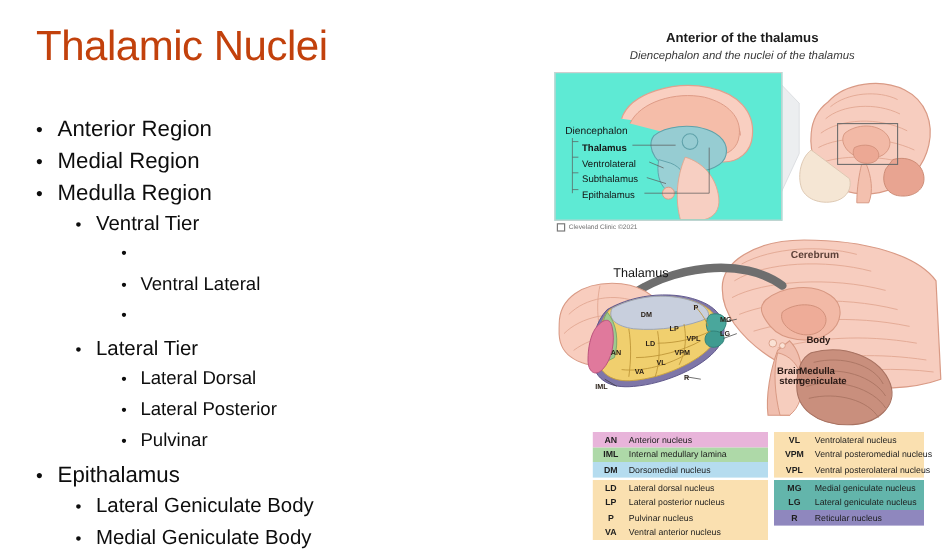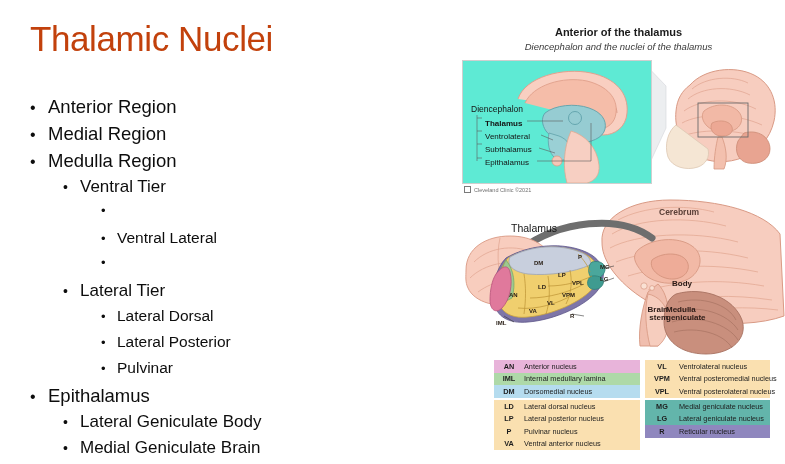--- a/index.html
+++ b/index.html
@@ -223,21 +223,21 @@
     <div class="bullet-row lvl1">
       <span class="bullet-dot">•</span>
       <span class="bullet-text">Epithalamus</span>
     </div>
     <div class="bullet-row lvl2">
       <span class="bullet-dot">•</span>
       <span class="bullet-text">Lateral Geniculate Body</span>
     </div>
     <div class="bullet-row lvl2">
       <span class="bullet-dot">•</span>
-      <span class="bullet-text">Medial Geniculate Brain</span>
+      <span class="bullet-text">Medial Geniculate Body</span>
     </div>
   </div>
 
 <div id="figure">
 
   <div id="fig-title">Anterior of the thalamus</div>
   <div id="fig-subtitle">Diencephalon and the nuclei of the thalamus</div>
 
   <svg width="333" height="180" style="position:absolute;left:0;top:50px;">
     <polygon points="189,2 214,28 214,70 189,124" fill="#eceef0" stroke="#d8dade" stroke-width="0.7"></polygon>

